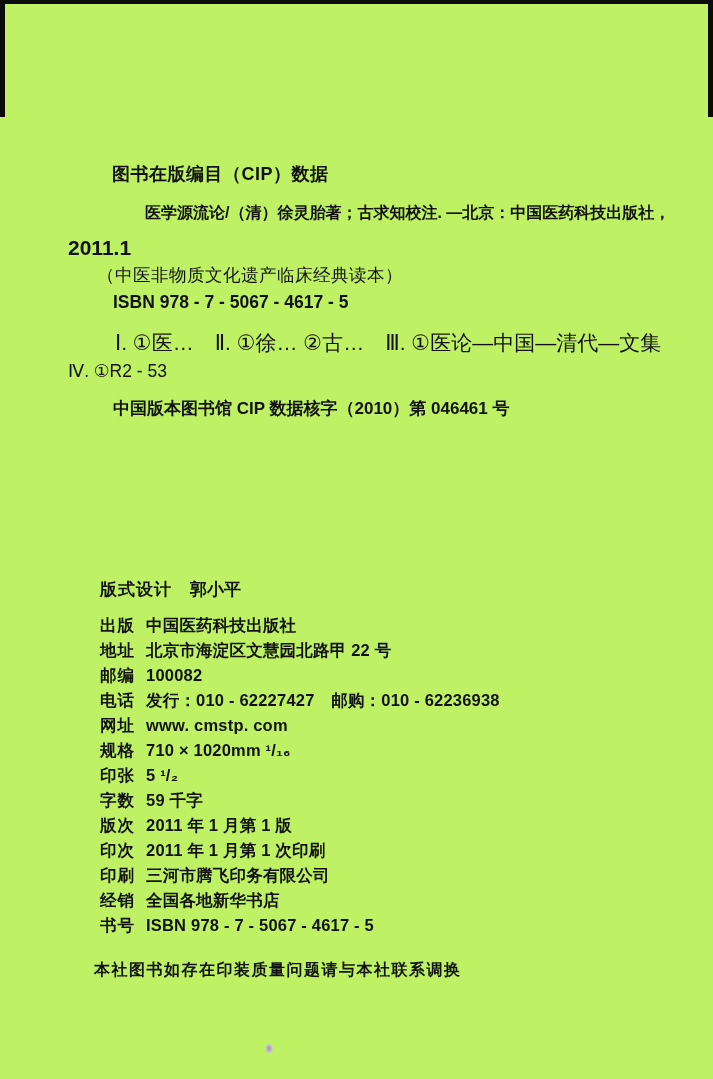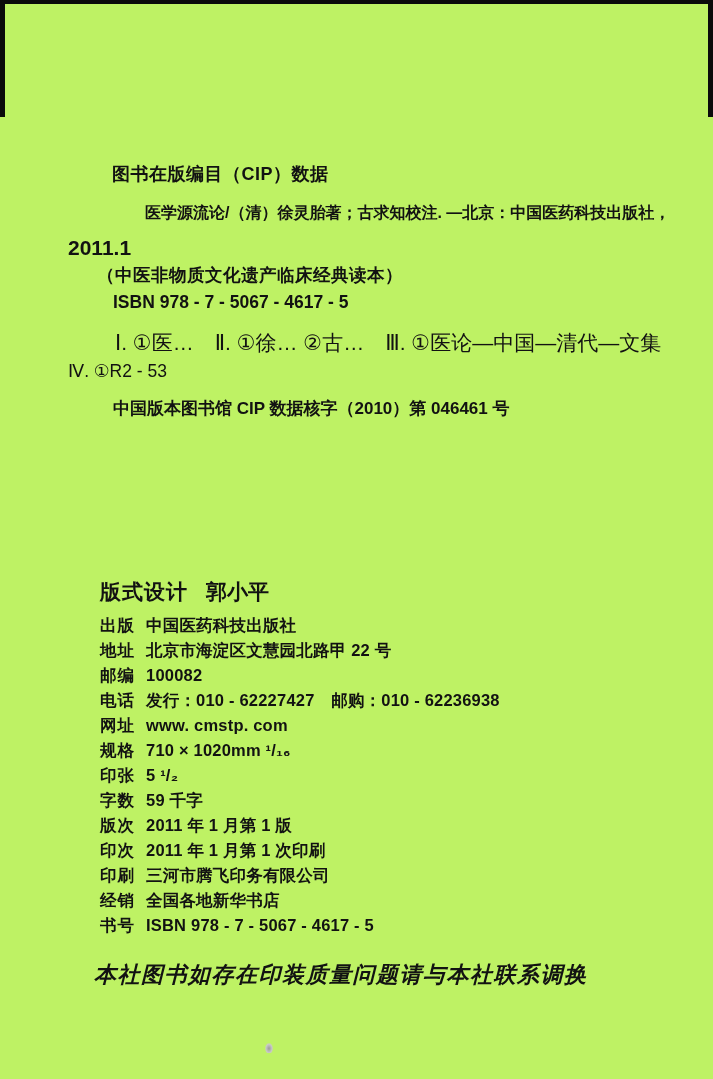--- a/index.html
+++ b/index.html
@@ -18,42 +18,42 @@
   .edge-right{position:absolute;left:708px;top:0;width:5px;height:117px;background:#0b0b0b;}
   .speck{position:absolute;left:265px;top:1043px;width:8px;height:10px;
     background:radial-gradient(ellipse at 50% 55%, #9a9a9a 0%, #c9c9c9 55%, rgba(255,255,255,0) 75%);}
 
   .abs{position:absolute;white-space:nowrap;}
 
   
   .cip-header{left:112px;top:162px;font-size:18px;font-weight:700;letter-spacing:.5px;}
   .cip-line1{left:112px;top:203px;font-size:16px;font-weight:700;margin-left:33px;}
   .cip-line2{left:68px;top:236px;font-size:21px;font-weight:700;}
-  .cip-series{left:97px;top:263px;font-size:17.5px;font-weight:700;letter-spacing:.5px;}
+  .cip-series{left:97px;top:263px;font-size:17.5px;font-weight:400;letter-spacing:.5px;}
   .cip-isbn{left:113px;top:292px;font-size:17.5px;font-weight:700;}
   .cip-class1{left:115px;top:329px;font-size:21px;font-weight:400;}
   .cip-class2{left:68px;top:361px;font-size:17.5px;font-weight:400;}
   .cip-record{left:113px;top:397px;font-size:17px;font-weight:700;}
 
   
-  .designer{left:100px;top:578px;font-size:21px;font-weight:700;}
+  .designer{left:100px;top:578px;font-size:17px;font-weight:700;}
   .designer .d-label{margin-right:18px;letter-spacing:1px;}
 
   
   .colophon{position:absolute;left:100px;top:613px;}
   .colophon .row{display:flex;height:25px;line-height:25px;font-size:16.5px;font-weight:700;}
   .colophon .lbl{width:46px;flex:0 0 46px;letter-spacing:1px;}
   .colophon .val{letter-spacing:.2px;}
 
   
   .footer-note{
     left:94px;top:960px;
     font-family:"Liberation Serif","DejaVu Serif",serif;
-    font-style:italic;font-weight:700;
-    font-size:22px;letter-spacing:1.5px;
+    font-weight:700;
+    font-size:16px;letter-spacing:1.5px;
   }
 </style>
 </head>
 <body>
 
 <div class="page">
 
   <div class="edge-top"></div>
   <div class="edge-left"></div>
   <div class="edge-right"></div>

